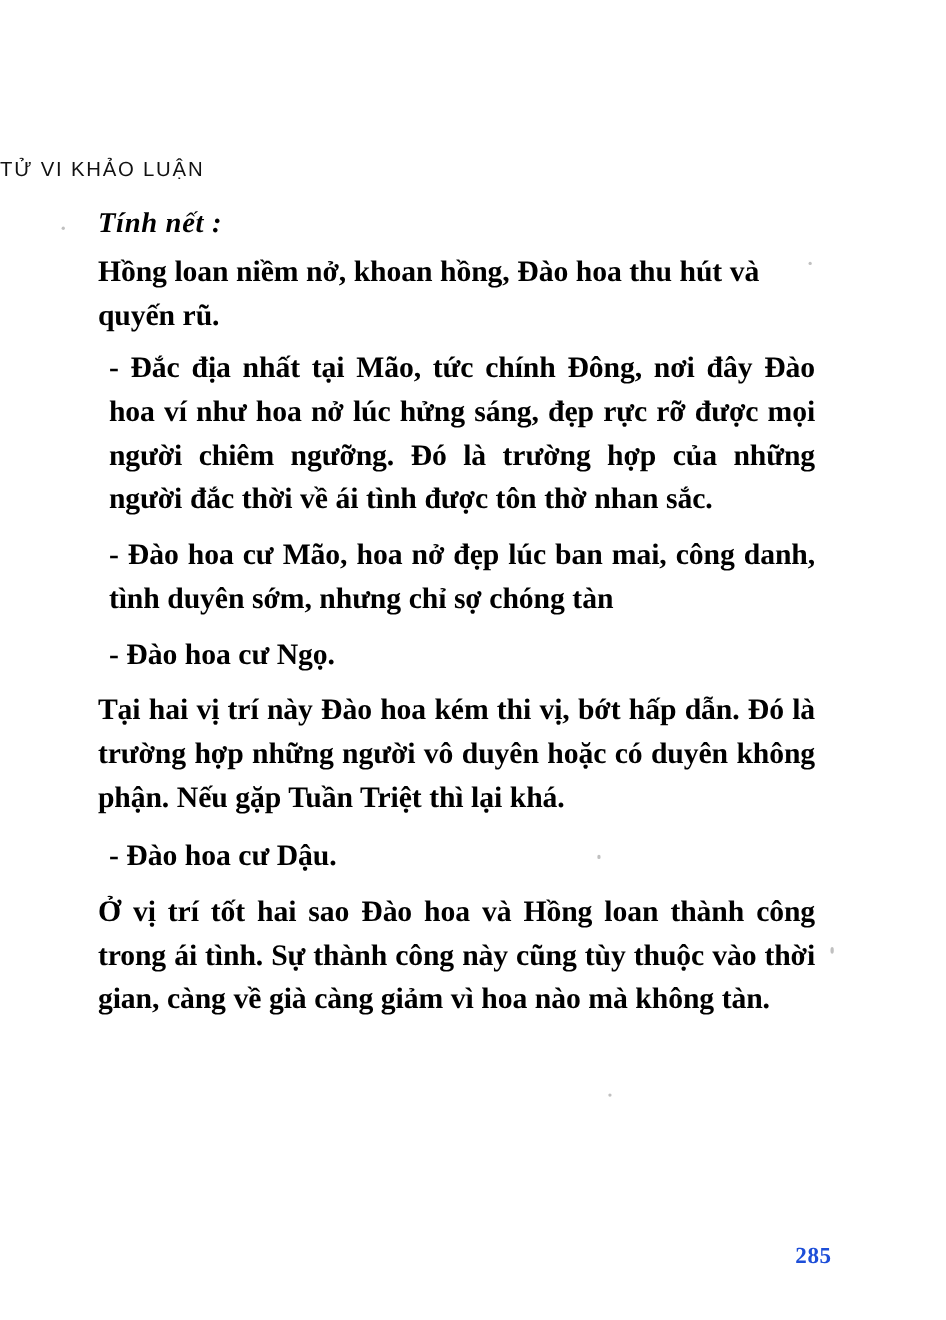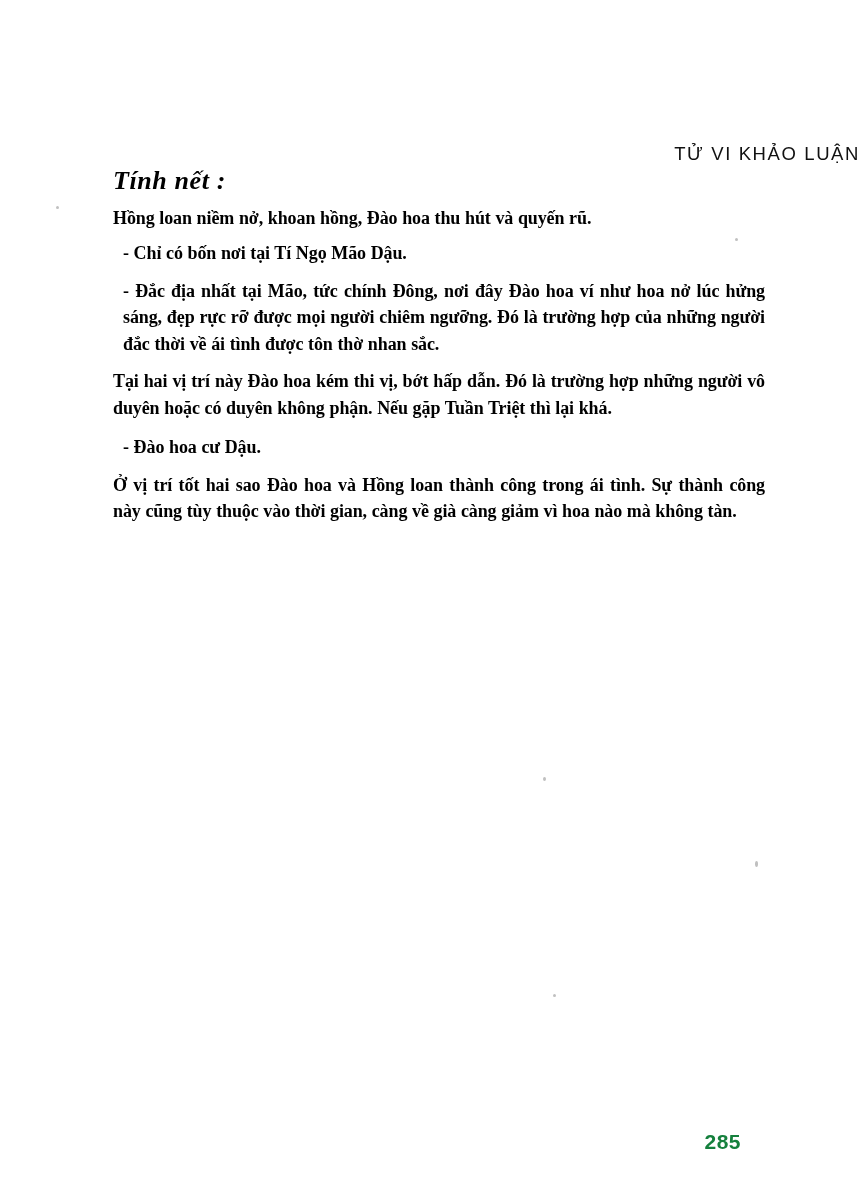--- a/index.html
+++ b/index.html
@@ -18,56 +18,55 @@
     font-family: "Liberation Serif", "DejaVu Serif", serif;
     color: #000000;
   }
 
   
   .running-header {
     position: absolute;
     top: 143px;
     left: 0;
     width: 860px;
-    text-align: right;
+    text-align: left;
     font-family: "Liberation Sans", "DejaVu Sans", sans-serif;
     font-size: 18.5px;
     font-weight: 400;
     letter-spacing: 1.6px;
     color: #111;
   }
 
   
   .body-col {
     position: absolute;
     left: 89px;
-    top: 164px;
+    top: 186px;
     width: 652px;
-    margin-left: 24px;
   }
 
   
   .section-heading {
     font-family: "Liberation Serif", "DejaVu Serif", serif;
     font-style: italic;
     font-weight: 700;
     font-size: 26px;
     letter-spacing: 0.6px;
     color: #000;
     margin: 0;
     padding: 0;
   }
 
   .h-tinh-net  { margin-top: 2px;  margin-bottom: 9px; }
   .h-dao-hoa   { margin-top: 42px; margin-bottom: 11px; padding-left: 8px; }
   .h-hong-loan { margin-top: 52px; margin-bottom: 11px; padding-left: 8px; }
 
   
   .para {
-    font-size: 18px;
+    font-size: 27px;
     font-weight: 700;
     line-height: 1.47;
     margin: 0 0 9px 0;
     text-align: justify;
     text-align-last: left;
     letter-spacing: -0.1px;
     word-spacing: 0.3px;
   }
 
   .para.italic {
@@ -84,27 +83,27 @@
   .para.indent {
     padding-left: 10px;
   }
 
   .gap-sm { margin-bottom: 11px; }
   .gap-md { margin-bottom: 13px; }
 
   
   .page-number {
     position: absolute;
-    right: 119px;
+    right: 104px;
     bottom: 46px;
-    font-family: Liberation Sans, sans-serif;
+    font-family: Liberation Serif, serif;
     font-size: 21px;
     font-weight: 700;
     letter-spacing: 0.5px;
-    color: #15803d;
+    color: #1d4ed8;
   }
 
   
   .speck {
     position: absolute;
     background: #8d8d8d;
     border-radius: 50%;
     opacity: .55;
   }
 </style>
@@ -122,27 +121,28 @@
   <div class="running-header">TỬ VI KHẢO LUẬN</div>
 
   <div class="body-col">
 
     <div class="section-heading h-tinh-net">Tính nết :</div>
 
     <p class="para no-justify">Hồng loan niềm nở, khoan hồng, Đào hoa thu hút và quyến rũ.</p>
 
 
 
-    <p class="para no-justify indent gap-sm">- Chỉ có bốn nơi tại Tí Ngọ Mão Dậu.</p>
 
     <p class="para indent gap-sm">- Đắc địa nhất tại Mão, tức chính Đông, nơi đây Đào hoa ví như hoa nở lúc hửng sáng, đẹp rực rỡ được mọi người chiêm ngưỡng. Đó là trường hợp của những người đắc thời về ái tình được tôn thờ nhan sắc.</p>
 
 
 
+    <p class="para indent gap-sm">- Đào hoa cư Mão, hoa nở đẹp lúc ban mai, công danh, tình duyên sớm, nhưng chỉ sợ chóng tàn</p>
 
+    <p class="para no-justify indent gap-sm">- Đào hoa cư Ngọ.</p>
 
     <p class="para gap-md">Tại hai vị trí này Đào hoa kém thi vị, bớt hấp dẫn. Đó là trường hợp những người vô duyên hoặc có duyên không phận. Nếu gặp Tuần Triệt thì lại khá.</p>
 
     <p class="para no-justify indent gap-sm">- Đào hoa cư Dậu.</p>
 
 
 
     <p class="para">Ở vị trí tốt hai sao Đào hoa và Hồng loan thành công trong ái tình. Sự thành công này cũng tùy thuộc vào thời gian, càng về già càng giảm vì hoa nào mà không tàn.</p>
 
   </div>

